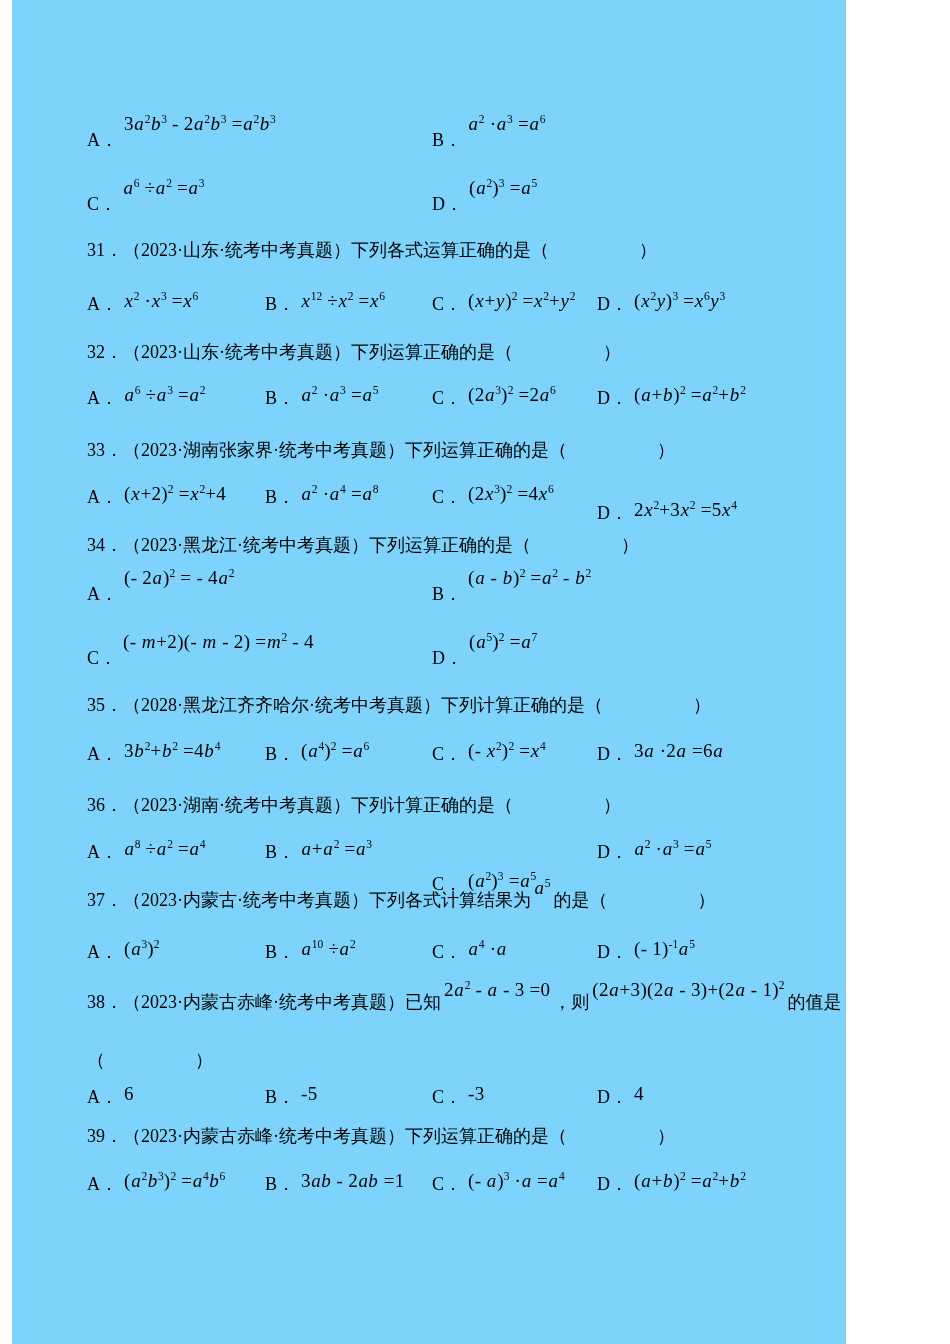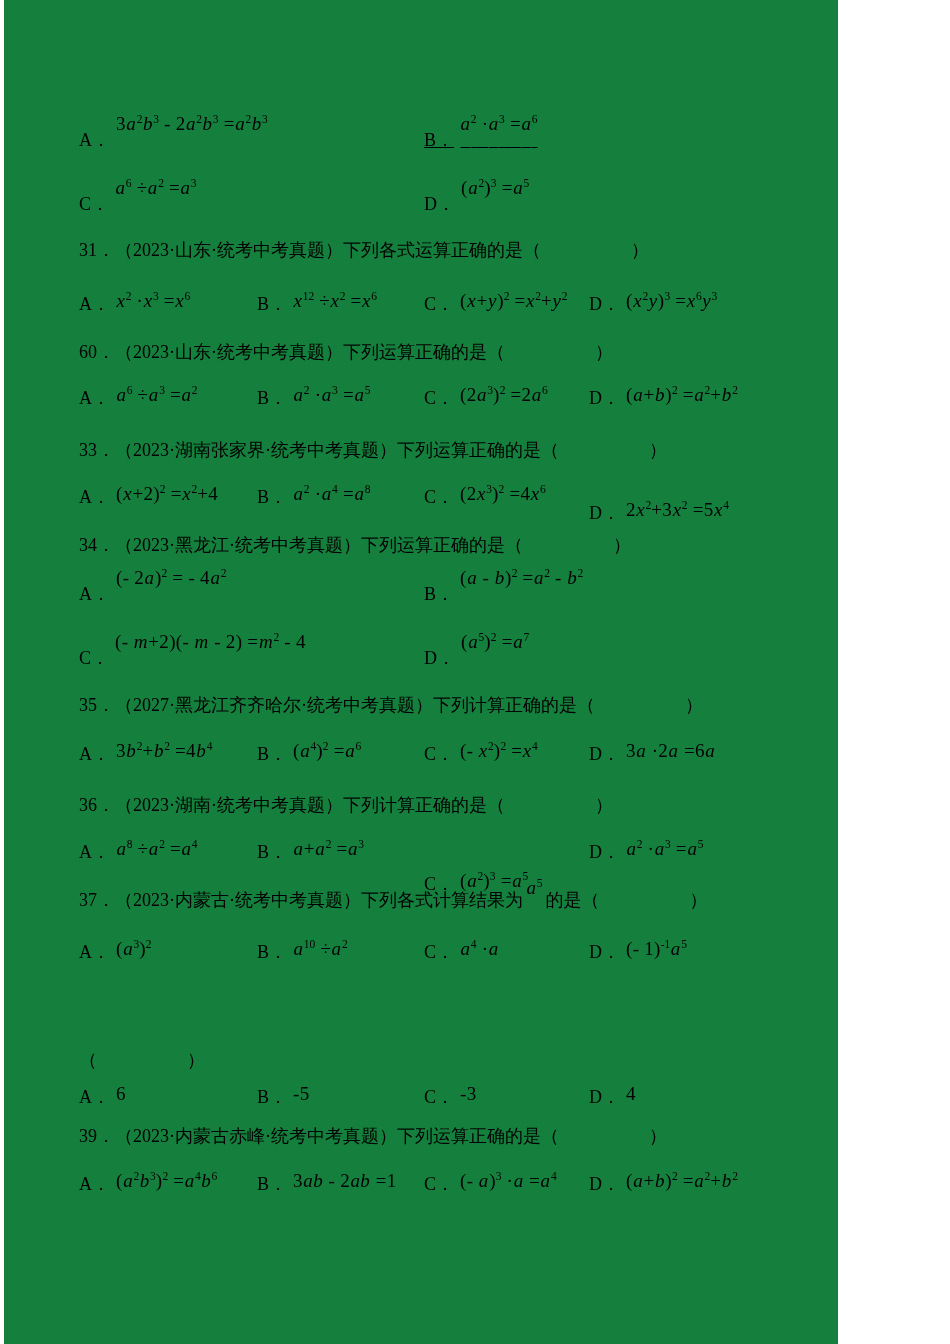--- a/index.html
+++ b/index.html
@@ -1,51 +1,51 @@
 <!DOCTYPE html>
 <html><head>
 <meta charset="utf-8">
 <style>
   html,body{margin:0;padding:0;background:#ffffff;}
   body{
     width:950px;height:1344px;position:relative;overflow:hidden;
     font-family:"Liberation Serif","DejaVu Serif",serif;color:#000;
   }
-  .page{position:absolute;left:4px;top:0;width:834px;height:1344px;background:#15803d;}
+  .page{position:absolute;left:12px;top:0;width:834px;height:1344px;background:#7dd3fc;}
   .line{position:absolute;left:75px;width:820px;white-space:nowrap;}
   .stem{font-size:18px;line-height:24px;}
   .stem .math{position:relative;top:-12px;margin:6px 3px;}
   .math{font-size:19px;letter-spacing:0.3px;}
   .math i{font-style:italic;padding:0 0.5px;}
   .math sup{font-size:11.5px;vertical-align:7px;line-height:0;letter-spacing:0;}
   .opt{position:absolute;top:0;white-space:nowrap;}
   .opt .label{font-size:18px;margin-right:6px;}
   .options-4col .opt .math{position:relative;top:-3px;}
   .options-2col .opt .math{position:relative;top:-16px;}
 </style>
 </head>
 <body>
 
 <div class="page">
     <div class="line options-2col" style="top: 128px;">
       <span class="opt" style="left: 0px;"><span class="label">A．</span><span class="math">3<i>a</i><sup>2</sup><i>b</i><sup>3</sup> - 2<i>a</i><sup>2</sup><i>b</i><sup>3</sup> =<i>a</i><sup>2</sup><i>b</i><sup>3</sup></span></span>
-      <span class="opt" style="left: 345px; text-decoration: underline;"><span class="label">B．</span><span class="math"><i>a</i><sup>2</sup> ·<i>a</i><sup>3</sup> =<i>a</i><sup>6</sup></span></span>
+      <span class="opt" style="left: 345px;"><span class="label">B．</span><span class="math"><i>a</i><sup>2</sup> ·<i>a</i><sup>3</sup> =<i>a</i><sup>6</sup></span></span>
     </div>
     <div class="line options-2col" style="top: 192px;">
       <span class="opt" style="left: 0px;"><span class="label">C．</span><span class="math"><i>a</i><sup>6</sup> ÷<i>a</i><sup>2</sup> =<i>a</i><sup>3</sup></span></span>
       <span class="opt" style="left: 345px;"><span class="label">D．</span><span class="math">(<i>a</i><sup>2</sup>)<sup>3</sup> =<i>a</i><sup>5</sup></span></span>
     </div>
     <div class="line stem" style="top: 238px;"><span>31．（2023·山东·统考中考真题）下列各式运算正确的是（　　　　　）</span></div>
     <div class="line options-4col" style="top: 292px;">
       <span class="opt" style="left: 0px;"><span class="label">A．</span><span class="math"><i>x</i><sup>2</sup> ·<i>x</i><sup>3</sup> =<i>x</i><sup>6</sup></span></span>
       <span class="opt" style="left: 178px;"><span class="label">B．</span><span class="math"><i>x</i><sup>12</sup> ÷<i>x</i><sup>2</sup> =<i>x</i><sup>6</sup></span></span>
       <span class="opt" style="left: 345px;"><span class="label">C．</span><span class="math">(<i>x</i>+<i>y</i>)<sup>2</sup> =<i>x</i><sup>2</sup>+<i>y</i><sup>2</sup></span></span>
       <span class="opt" style="left: 510px;"><span class="label">D．</span><span class="math">(<i>x</i><sup>2</sup><i>y</i>)<sup>3</sup> =<i>x</i><sup>6</sup><i>y</i><sup>3</sup></span></span>
     </div>
-    <div class="line stem" style="top: 340px;"><span>60．（2023·山东·统考中考真题）下列运算正确的是（　　　　　）</span></div>
+    <div class="line stem" style="top: 340px;"><span>32．（2023·山东·统考中考真题）下列运算正确的是（　　　　　）</span></div>
     <div class="line options-4col" style="top: 386px;">
       <span class="opt" style="left: 0px;"><span class="label">A．</span><span class="math"><i>a</i><sup>6</sup> ÷<i>a</i><sup>3</sup> =<i>a</i><sup>2</sup></span></span>
       <span class="opt" style="left: 178px;"><span class="label">B．</span><span class="math"><i>a</i><sup>2</sup> ·<i>a</i><sup>3</sup> =<i>a</i><sup>5</sup></span></span>
       <span class="opt" style="left: 345px;"><span class="label">C．</span><span class="math">(2<i>a</i><sup>3</sup>)<sup>2</sup> =2<i>a</i><sup>6</sup></span></span>
       <span class="opt" style="left: 510px;"><span class="label">D．</span><span class="math">(<i>a</i>+<i>b</i>)<sup>2</sup> =<i>a</i><sup>2</sup>+<i>b</i><sup>2</sup></span></span>
     </div>
     <div class="line stem" style="top: 438px;"><span>33．（2023·湖南张家界·统考中考真题）下列运算正确的是（　　　　　）</span></div>
     <div class="line options-4col" style="top: 485px;">
       <span class="opt" style="left: 0px;"><span class="label">A．</span><span class="math">(<i>x</i>+2)<sup>2</sup> =<i>x</i><sup>2</sup>+4</span></span>
       <span class="opt" style="left: 178px;"><span class="label">B．</span><span class="math"><i>a</i><sup>2</sup> ·<i>a</i><sup>4</sup> =<i>a</i><sup>8</sup></span></span>
@@ -54,41 +54,42 @@
     </div>
     <div class="line stem" style="top: 533px;"><span>34．（2023·黑龙江·统考中考真题）下列运算正确的是（　　　　　）</span></div>
     <div class="line options-2col" style="top: 582px;">
       <span class="opt" style="left: 0px;"><span class="label">A．</span><span class="math">(- 2<i>a</i>)<sup>2</sup> = - 4<i>a</i><sup>2</sup></span></span>
       <span class="opt" style="left: 345px;"><span class="label">B．</span><span class="math">(<i>a</i> - <i>b</i>)<sup>2</sup> =<i>a</i><sup>2</sup> - <i>b</i><sup>2</sup></span></span>
     </div>
     <div class="line options-2col" style="top: 646px;">
       <span class="opt" style="left: 0px;"><span class="label">C．</span><span class="math">(- <i>m</i>+2)(- <i>m</i> - 2) =<i>m</i><sup>2</sup> - 4</span></span>
       <span class="opt" style="left: 345px;"><span class="label">D．</span><span class="math">(<i>a</i><sup>5</sup>)<sup>2</sup> =<i>a</i><sup>7</sup></span></span>
     </div>
-    <div class="line stem" style="top: 693px;"><span>35．（2027·黑龙江齐齐哈尔·统考中考真题）下列计算正确的是（　　　　　）</span></div>
+    <div class="line stem" style="top: 693px;"><span>35．（2028·黑龙江齐齐哈尔·统考中考真题）下列计算正确的是（　　　　　）</span></div>
     <div class="line options-4col" style="top: 742px;">
       <span class="opt" style="left: 0px;"><span class="label">A．</span><span class="math">3<i>b</i><sup>2</sup>+<i>b</i><sup>2</sup> =4<i>b</i><sup>4</sup></span></span>
       <span class="opt" style="left: 178px;"><span class="label">B．</span><span class="math">(<i>a</i><sup>4</sup>)<sup>2</sup> =<i>a</i><sup>6</sup></span></span>
       <span class="opt" style="left: 345px;"><span class="label">C．</span><span class="math">(- <i>x</i><sup>2</sup>)<sup>2</sup> =<i>x</i><sup>4</sup></span></span>
       <span class="opt" style="left: 510px;"><span class="label">D．</span><span class="math">3<i>a</i> ·2<i>a</i> =6<i>a</i></span></span>
     </div>
     <div class="line stem" style="top: 793px;"><span>36．（2023·湖南·统考中考真题）下列计算正确的是（　　　　　）</span></div>
     <div class="line options-4col" style="top: 840px;">
       <span class="opt" style="left: 0px;"><span class="label">A．</span><span class="math"><i>a</i><sup>8</sup> ÷<i>a</i><sup>2</sup> =<i>a</i><sup>4</sup></span></span>
       <span class="opt" style="left: 178px;"><span class="label">B．</span><span class="math"><i>a</i>+<i>a</i><sup>2</sup> =<i>a</i><sup>3</sup></span></span>
       <span class="opt" style="left: 345px; margin-top: 32px;"><span class="label">C．</span><span class="math">(<i>a</i><sup>2</sup>)<sup>3</sup> =<i>a</i><sup>5</sup></span></span>
       <span class="opt" style="left: 510px;"><span class="label">D．</span><span class="math"><i>a</i><sup>2</sup> ·<i>a</i><sup>3</sup> =<i>a</i><sup>5</sup></span></span>
     </div>
     <div class="line stem" style="top: 888px;"><span>37．（2023·内蒙古·统考中考真题）下列各式计算结果为</span><span class="math"><i>a</i><sup>5</sup></span><span>的是（　　　　　）</span></div>
     <div class="line options-4col" style="top: 940px;">
       <span class="opt" style="left: 0px;"><span class="label">A．</span><span class="math">(<i>a</i><sup>3</sup>)<sup>2</sup></span></span>
       <span class="opt" style="left: 178px;"><span class="label">B．</span><span class="math"><i>a</i><sup>10</sup> ÷<i>a</i><sup>2</sup></span></span>
       <span class="opt" style="left: 345px;"><span class="label">C．</span><span class="math"><i>a</i><sup>4</sup> ·<i>a</i></span></span>
       <span class="opt" style="left: 510px;"><span class="label">D．</span><span class="math">(- 1)<sup>-1</sup><i>a</i><sup>5</sup></span></span>
     </div>
+    <div class="line stem" style="top: 990px;"><span>38．（2023·内蒙古赤峰·统考中考真题）已知</span><span class="math">2<i>a</i><sup>2</sup> - <i>a</i> - 3 =0</span><span>，则</span><span class="math">(2<i>a</i>+3)(2<i>a</i> - 3)+(2<i>a</i> - 1)<sup>2</sup></span><span>的值是</span></div>
     <div class="line stem" style="top: 1048px;"><span>（　　　　　）</span></div>
     <div class="line options-4col" style="top: 1085px;">
       <span class="opt" style="left: 0px;"><span class="label">A．</span><span class="math">6</span></span>
       <span class="opt" style="left: 178px;"><span class="label">B．</span><span class="math">-5</span></span>
       <span class="opt" style="left: 345px;"><span class="label">C．</span><span class="math">-3</span></span>
       <span class="opt" style="left: 510px;"><span class="label">D．</span><span class="math">4</span></span>
     </div>
     <div class="line stem" style="top: 1124px;"><span>39．（2023·内蒙古赤峰·统考中考真题）下列运算正确的是（　　　　　）</span></div>
     <div class="line options-4col" style="top: 1172px;">
       <span class="opt" style="left: 0px;"><span class="label">A．</span><span class="math">(<i>a</i><sup>2</sup><i>b</i><sup>3</sup>)<sup>2</sup> =<i>a</i><sup>4</sup><i>b</i><sup>6</sup></span></span>

